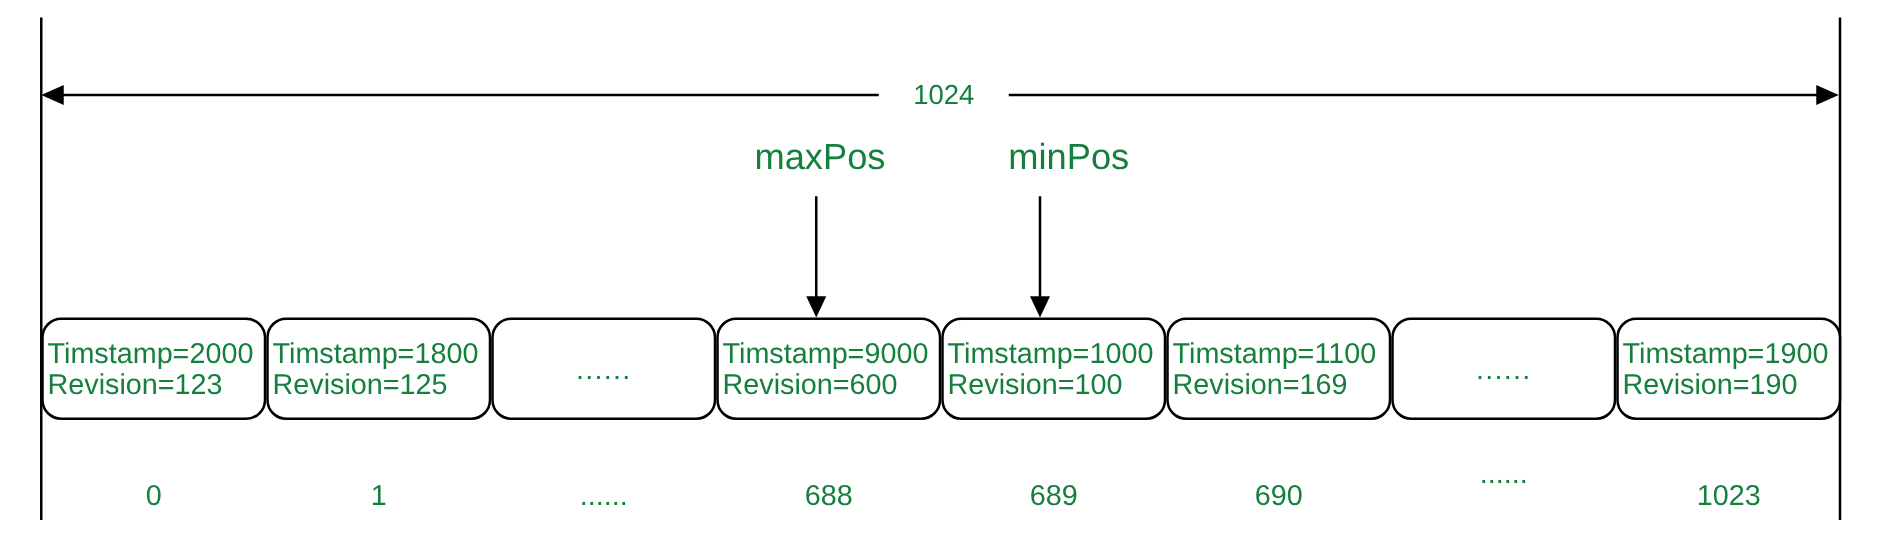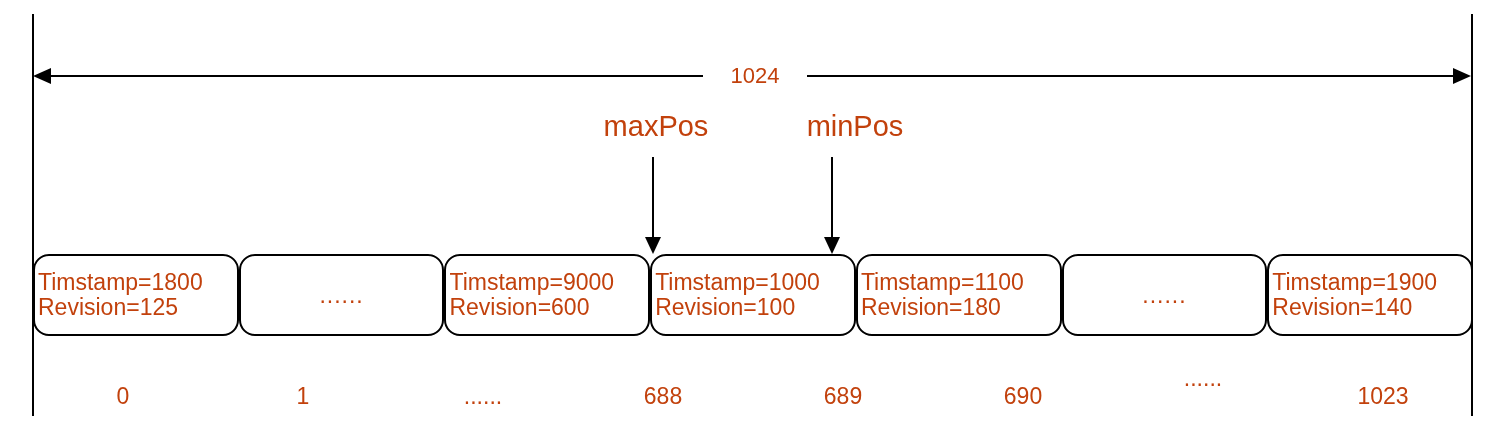--- a/index.html
+++ b/index.html
@@ -6,21 +6,21 @@
     margin: 0;
     padding: 0;
     background: #ffffff;
   }
   .canvas {
     position: relative;
     width: 1508px;
     height: 436px;
     background: #ffffff;
     font-family: "Liberation Sans", sans-serif;
-    color: #c2410c;
+    color: #15803d;
     overflow: hidden;
   }
 
   
   .vline {
     position: absolute;
     top: 14px;
     width: 2px;
     height: 402px;
     background: #000000;
@@ -168,44 +168,48 @@
   <div class="ptr-label maxpos">maxPos</div>
   <div class="ptr-label minpos">minPos</div>
 
   <div class="vstem maxpos"></div>
   <div class="vhead maxpos"></div>
   <div class="vstem minpos"></div>
   <div class="vhead minpos"></div>
 
   <div class="cells">
     <div class="cell">
+      <div class="cl">Timstamp=2000</div>
+      <div class="cl">Revision=123</div>
+    </div>
+    <div class="cell">
       <div class="cl">Timstamp=1800</div>
       <div class="cl">Revision=125</div>
     </div>
     <div class="cell ellipsis">
       <div class="cl">......</div>
     </div>
     <div class="cell">
       <div class="cl">Timstamp=9000</div>
       <div class="cl">Revision=600</div>
     </div>
     <div class="cell">
       <div class="cl">Timstamp=1000</div>
       <div class="cl">Revision=100</div>
     </div>
     <div class="cell">
       <div class="cl">Timstamp=1100</div>
-      <div class="cl">Revision=180</div>
+      <div class="cl">Revision=169</div>
     </div>
     <div class="cell ellipsis">
       <div class="cl">......</div>
     </div>
     <div class="cell">
       <div class="cl">Timstamp=1900</div>
-      <div class="cl">Revision=140</div>
+      <div class="cl">Revision=190</div>
     </div>
   </div>
 
   <div class="indices">
     <div class="idx">0</div>
     <div class="idx">1</div>
     <div class="idx">......</div>
     <div class="idx">688</div>
     <div class="idx">689</div>
     <div class="idx">690</div>

